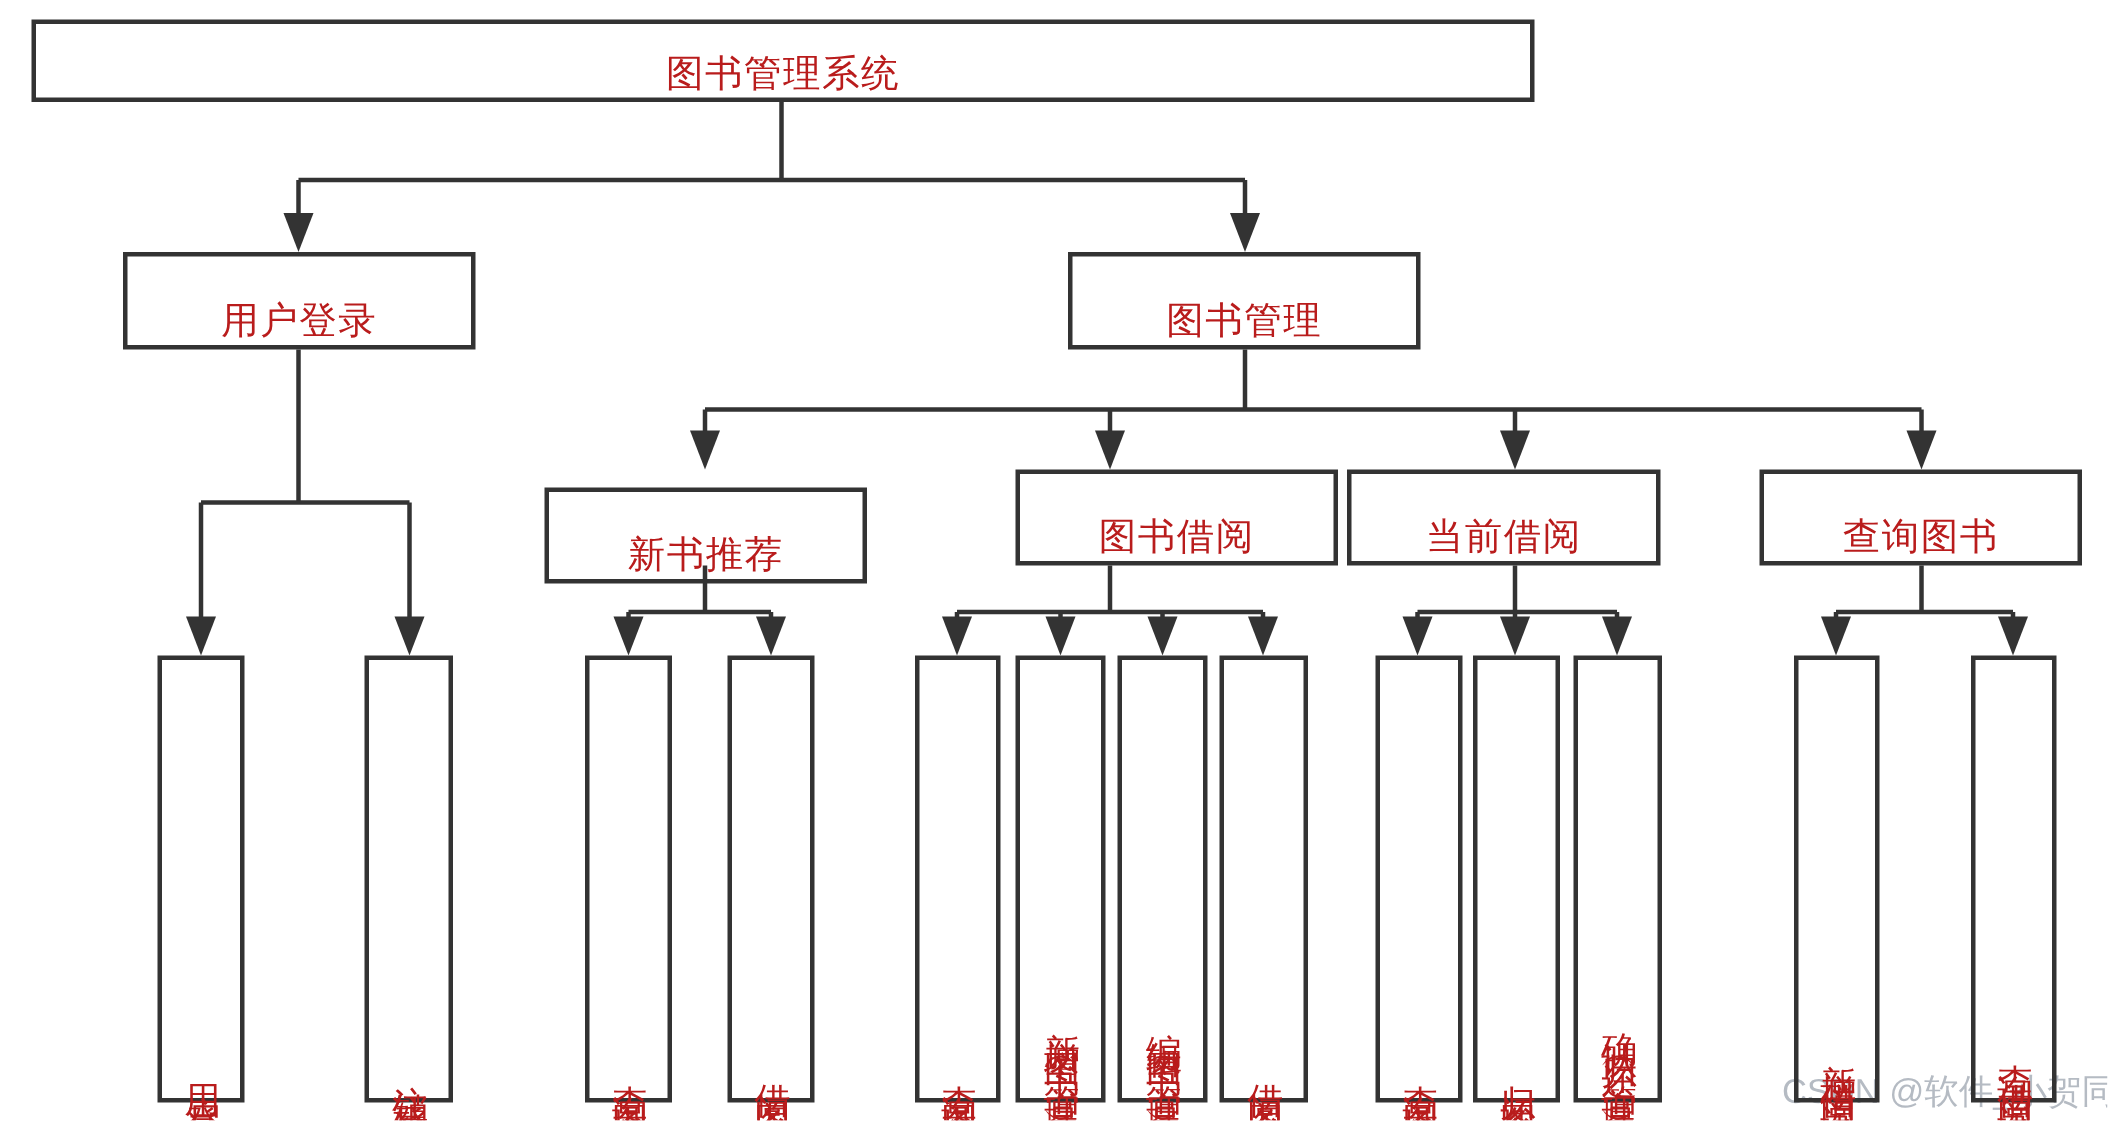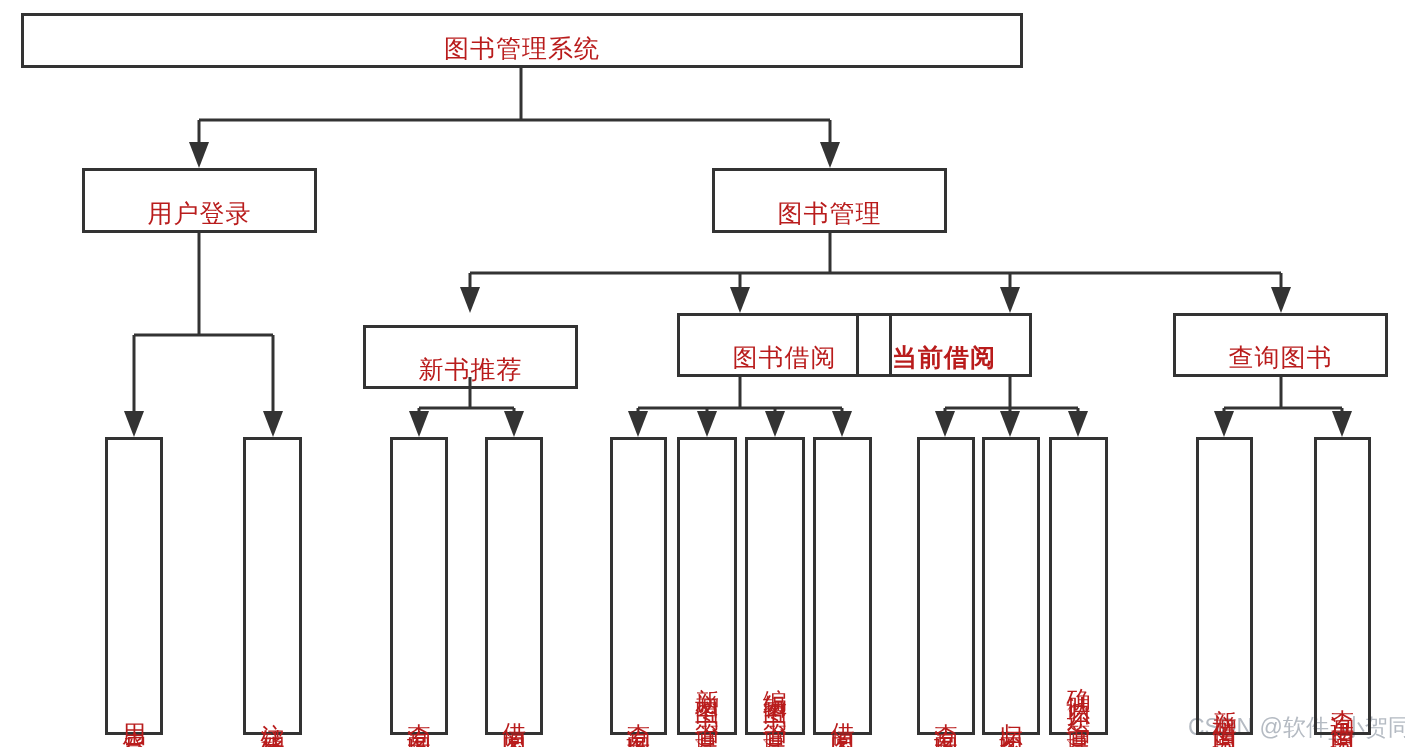--- a/index.html
+++ b/index.html
@@ -150,21 +150,21 @@
   <div class="box" style="left:712px; top:168px; width:235px; height:65px;">
     <span class="hlabel">图书管理</span>
   </div>
 
   <div class="box" style="left:363px; top:313px; width:215px; height:64px;margin-top:12px;">
     <span class="hlabel">新书推荐</span>
   </div>
   <div class="box" style="left:633px; top:313px; width:215px; height:64px;margin-left:44px;">
     <span class="hlabel">图书借阅</span>
   </div>
-  <div class="box" style="left:856px; top:313px; width:176px; height:64px;font-weight:bold;">
+  <div class="box" style="left:898px; top:313px; width:209px; height:64px;">
     <span class="hlabel">当前借阅</span>
   </div>
   <div class="box" style="left:1173px; top:313px; width:215px; height:64px;">
     <span class="hlabel">查询图书</span>
   </div>
 
   <div class="box" style="left:105px; top:437px; width:58px; height:298px;">
     <span class="vtext">用户登录</span>
   </div>
   <div class="box" style="left:243px; top:437px; width:59px; height:298px;">

